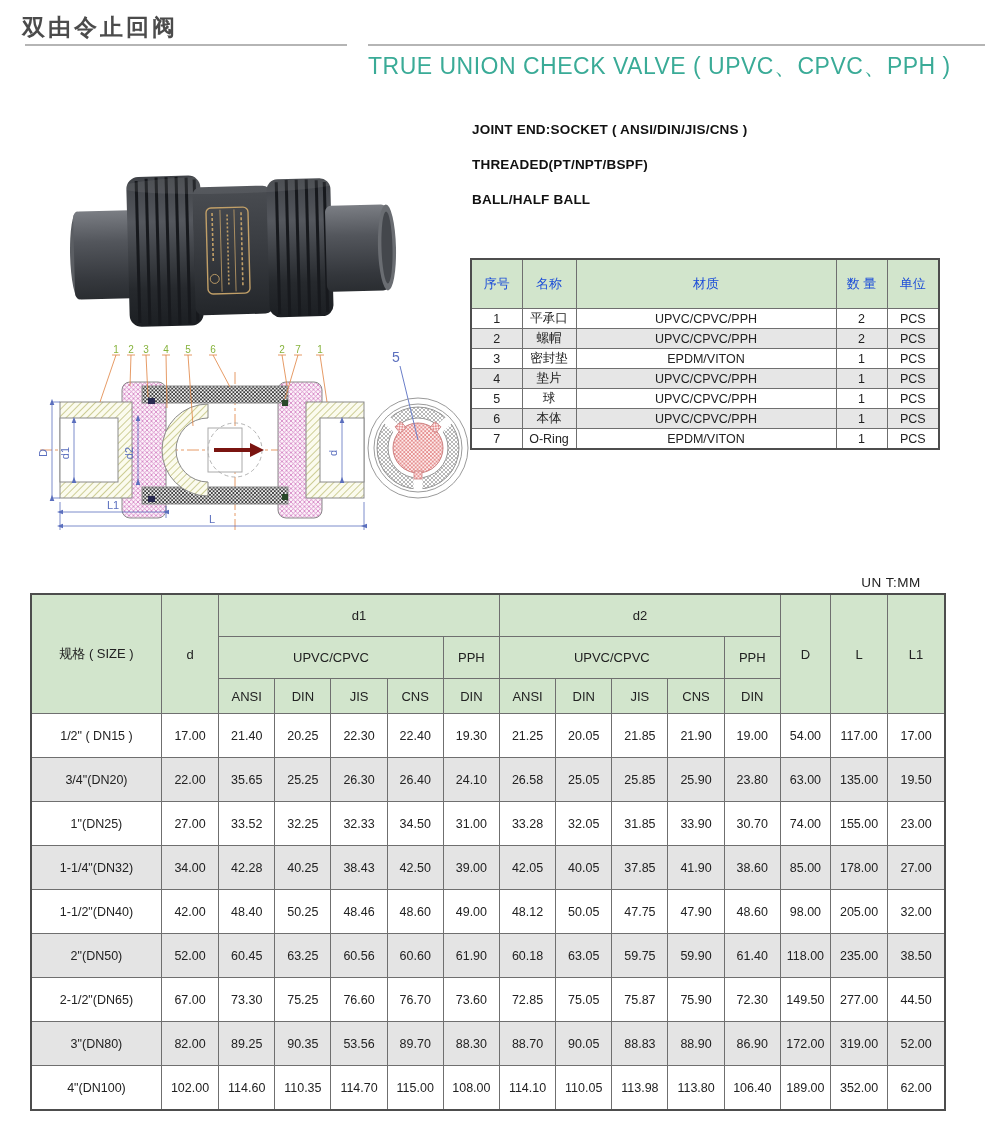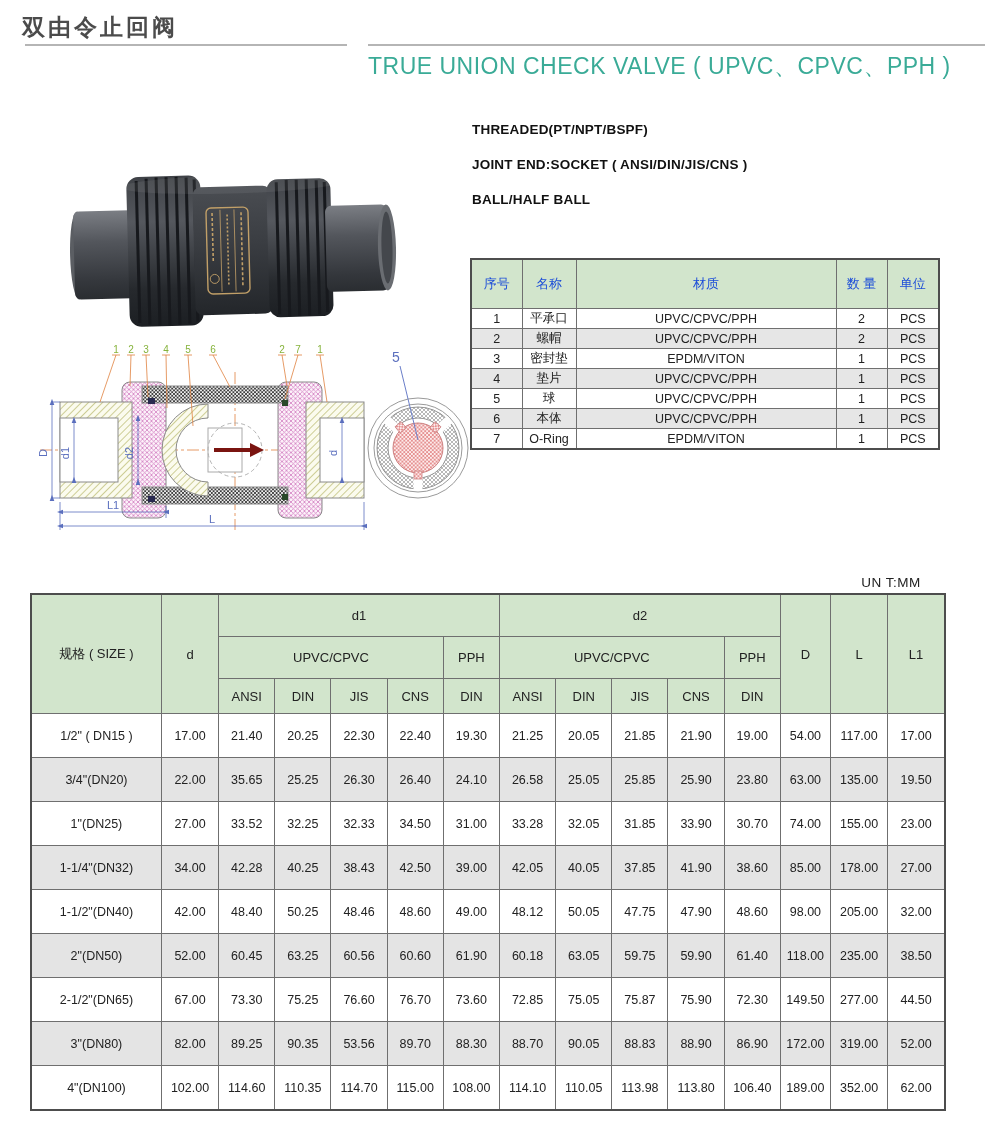--- a/index.html
+++ b/index.html
@@ -109,22 +109,22 @@
         </g>
         <rect x="266" y="96" width="62" height="86" rx="6" fill="url(#gTube)"></rect>
         <ellipse cx="327" cy="139" rx="9" ry="43" fill="#6a6d72"></ellipse>
         <ellipse cx="327" cy="139" rx="5.5" ry="36" fill="#44474c"></ellipse>
         <ellipse cx="172" cy="72" rx="110" ry="9" fill="#ffffff" opacity="0.07"></ellipse>
       </g>
     </svg>
   </div>
 
   <div class="specs">
+    <div class="spec-line">JOINT END:SOCKET ( ANSI/DIN/JIS/CNS )</div>
     <div class="spec-line">THREADED(PT/NPT/BSPF)</div>
-    <div class="spec-line">JOINT END:SOCKET ( ANSI/DIN/JIS/CNS )</div>
     <div class="spec-line">BALL/HALF BALL</div>
   </div>
 
   <table class="parts-table">
     <colgroup>
         <col style="width:51px">
         <col style="width:54px">
         <col style="width:260px">
         <col style="width:51px">
         <col style="width:52px">

